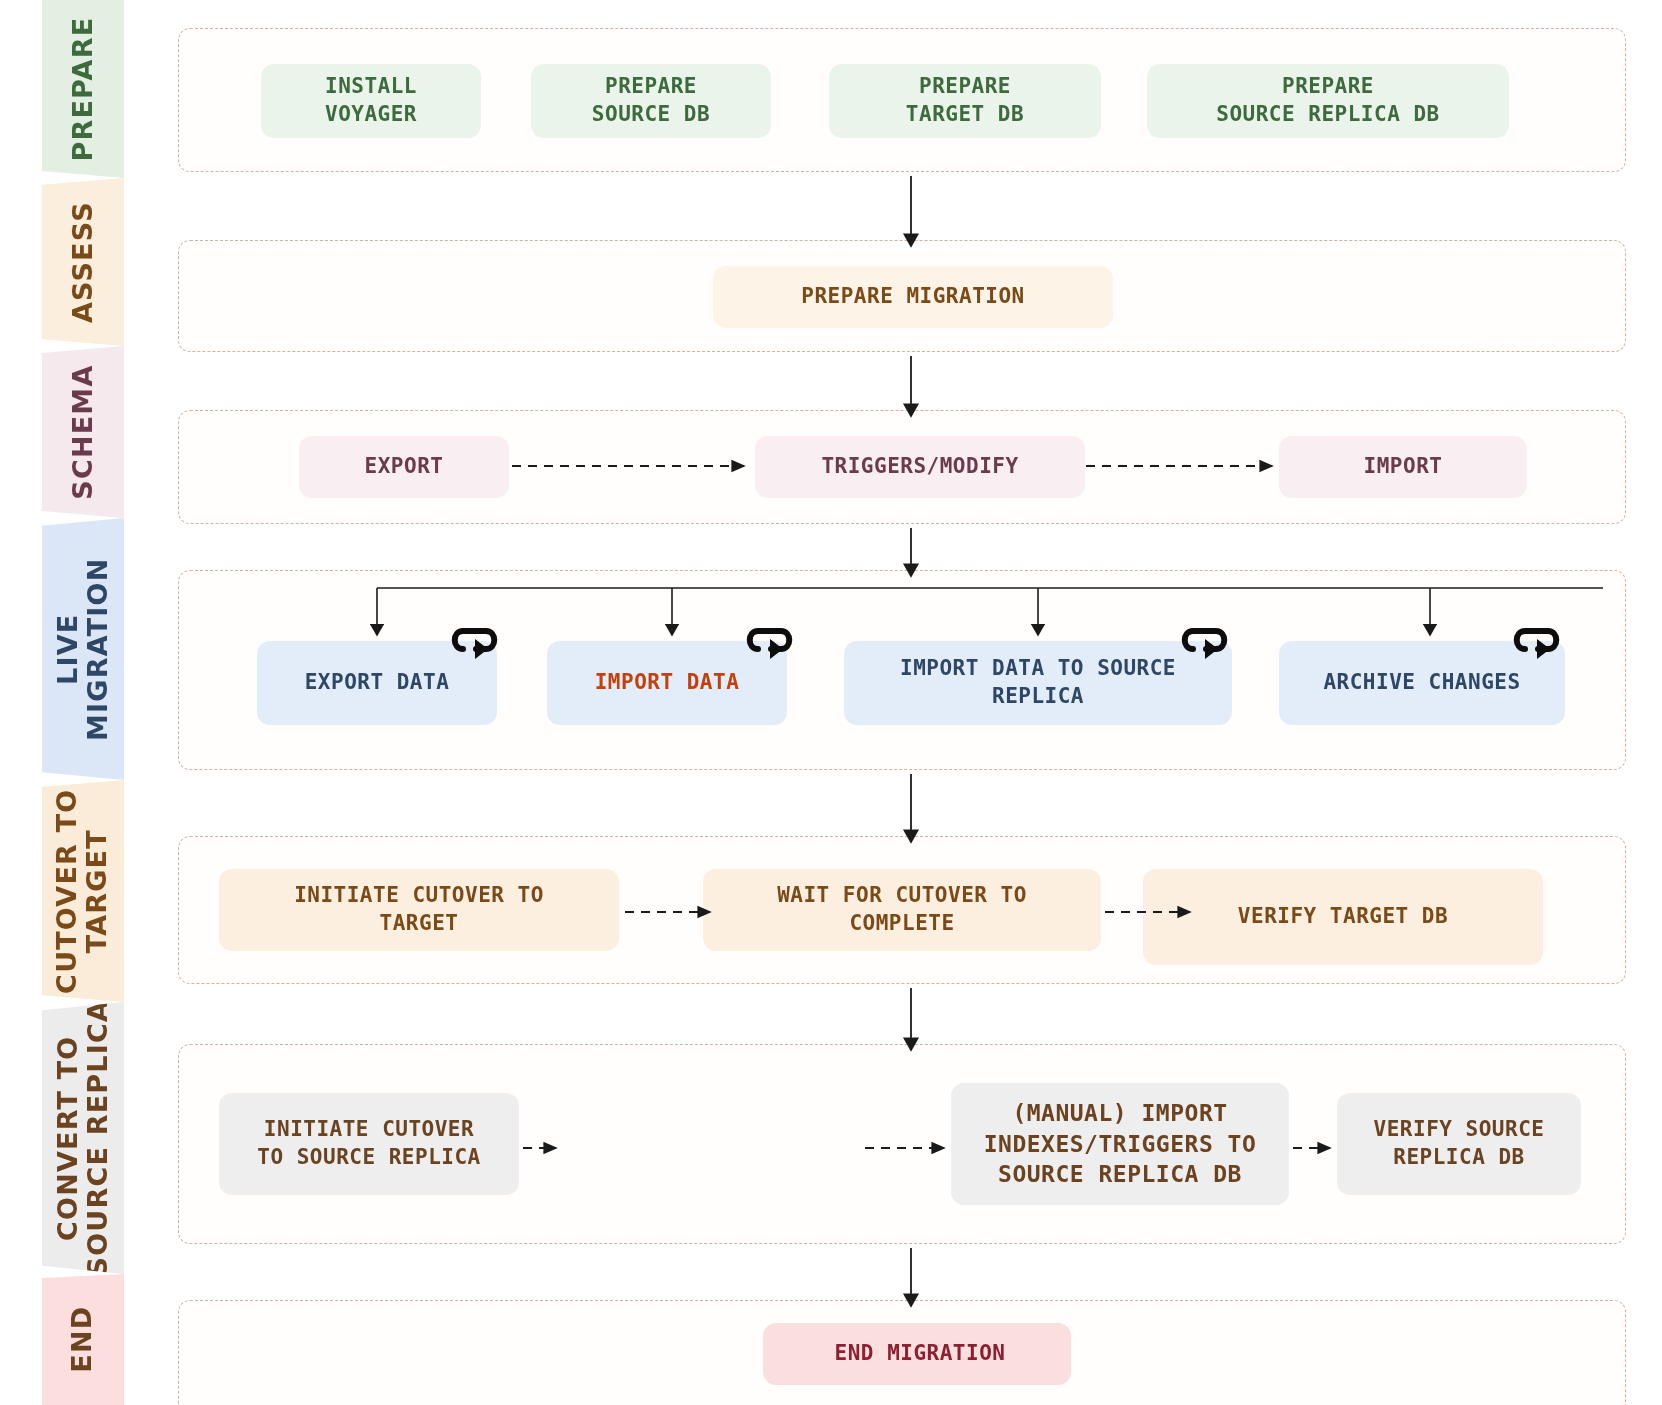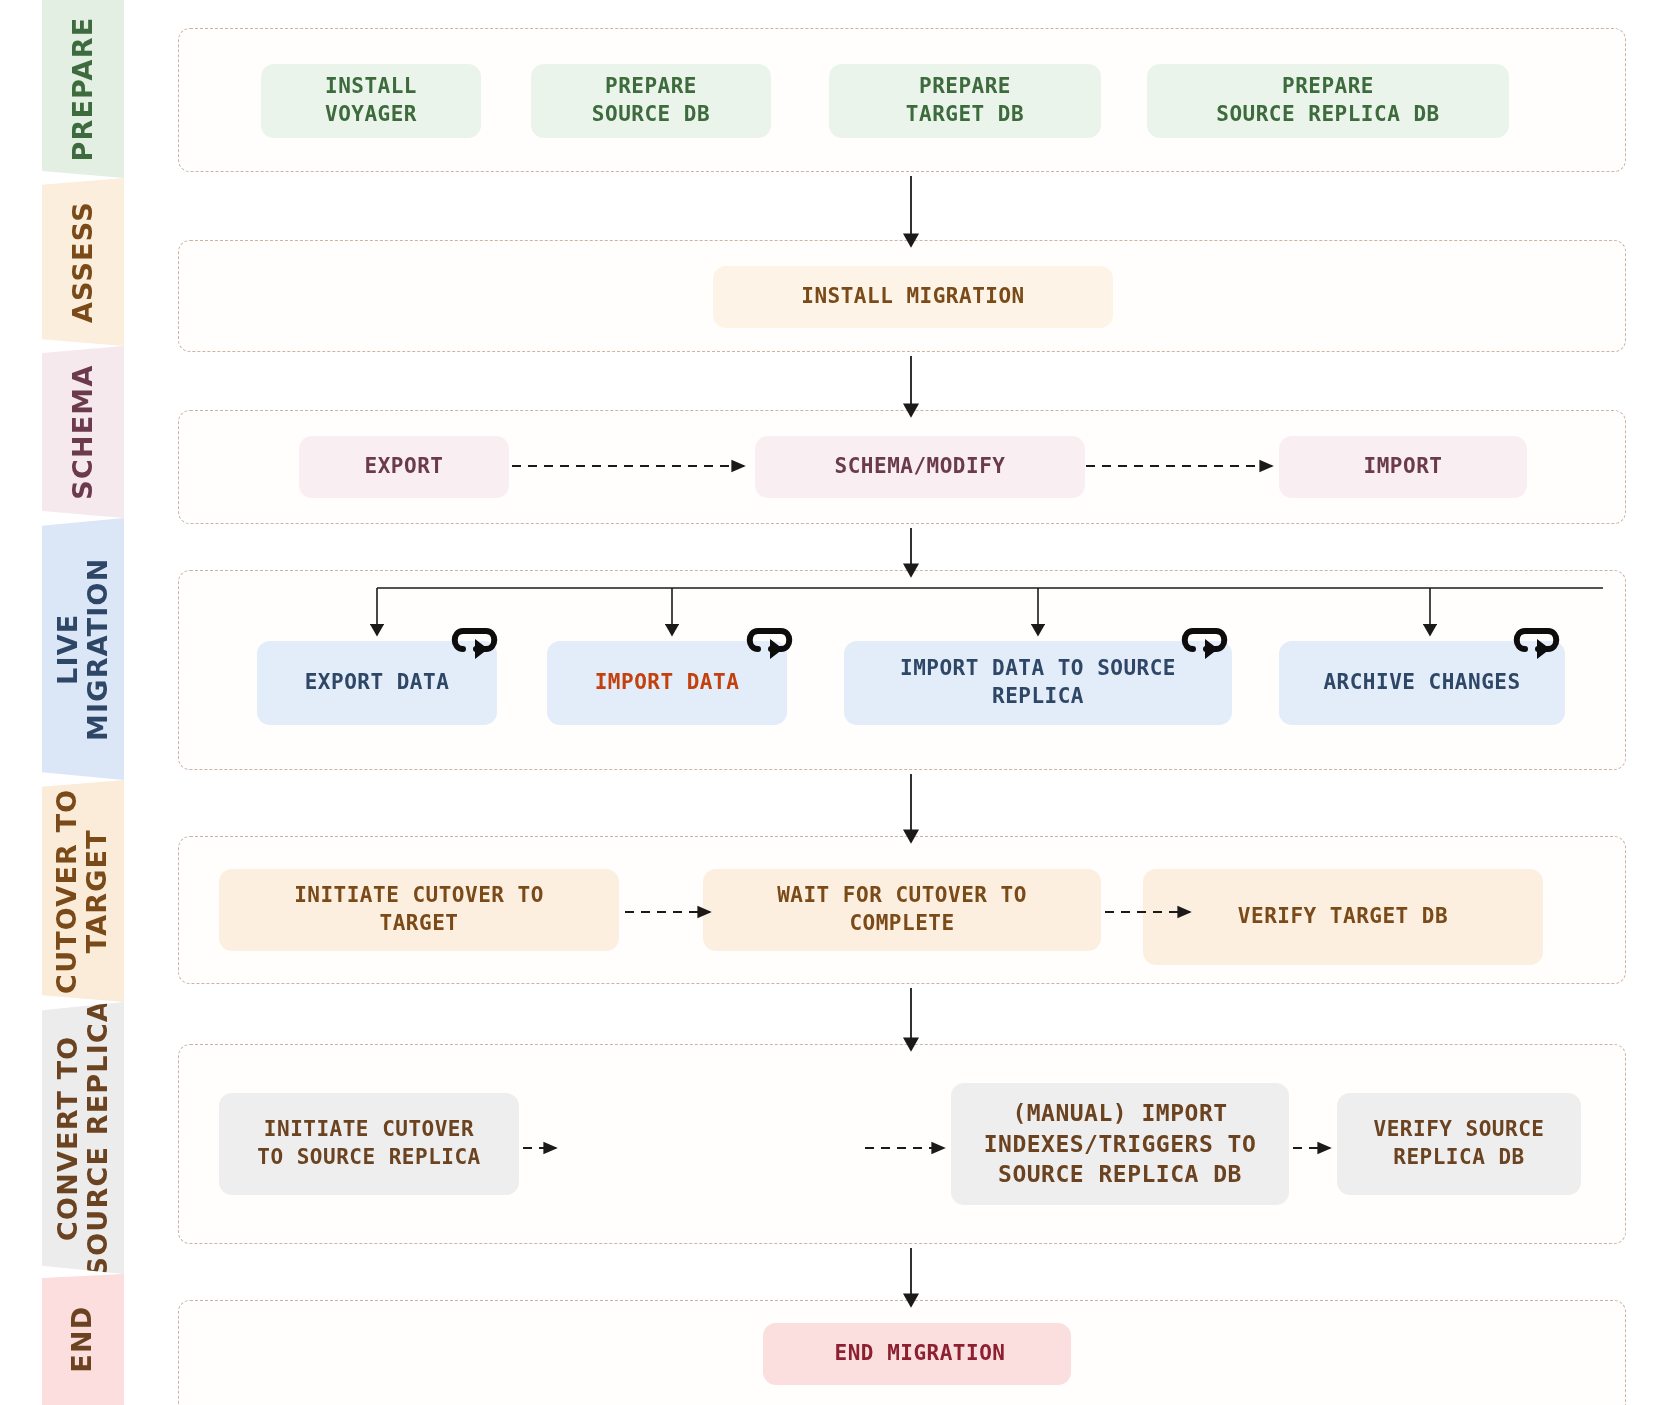--- a/index.html
+++ b/index.html
@@ -130,26 +130,26 @@
 VOYAGER</div>
     <div class="node" style="left:352px;top:35px;width:240px;height:74px;background:#eaf4ea;color:#3d6b3d;">PREPARE
 SOURCE DB</div>
     <div class="node" style="left:650px;top:35px;width:272px;height:74px;background:#eaf4ea;color:#3d6b3d;">PREPARE
 TARGET DB</div>
     <div class="node" style="left:968px;top:35px;width:362px;height:74px;background:#eaf4ea;color:#3d6b3d;">PREPARE
 SOURCE REPLICA DB</div>
   </div>
 
   <div class="phase-row" style="top:240px;height:112px;">
-    <div class="node" style="left:534px;top:25px;width:400px;height:62px;background:#fdf3e7;color:#7a4a18;">INSTALL MIGRATION</div>
+    <div class="node" style="left:534px;top:25px;width:400px;height:62px;background:#fdf3e7;color:#7a4a18;">PREPARE MIGRATION</div>
   </div>
 
   <div class="phase-row" style="top:410px;height:114px;">
     <div class="node" style="left:120px;top:25px;width:210px;height:62px;background:#f9eef2;color:#6b3a4c;">EXPORT</div>
-    <div class="node" style="left:576px;top:25px;width:330px;height:62px;background:#f9eef2;color:#6b3a4c;">SCHEMA/MODIFY</div>
+    <div class="node" style="left:576px;top:25px;width:330px;height:62px;background:#f9eef2;color:#6b3a4c;">TRIGGERS/MODIFY</div>
     <div class="node" style="left:1100px;top:25px;width:248px;height:62px;background:#f9eef2;color:#6b3a4c;">IMPORT</div>
   </div>
 
   <div class="phase-row" style="top:570px;height:200px;">
     <div class="node" style="left:78px;top:70px;width:240px;height:84px;background:#e3ecf9;color:#2e4766;">EXPORT DATA</div>
     <div class="node" style="left:368px;top:70px;width:240px;height:84px;background:#e3ecf9;color:#c2410c;">IMPORT DATA</div>
     <div class="node" style="left:665px;top:70px;width:388px;height:84px;background:#e3ecf9;color:#2e4766;">IMPORT DATA TO SOURCE
 REPLICA</div>
     <div class="node" style="left:1100px;top:70px;width:286px;height:84px;background:#e3ecf9;color:#2e4766;">ARCHIVE CHANGES</div>
   </div>

